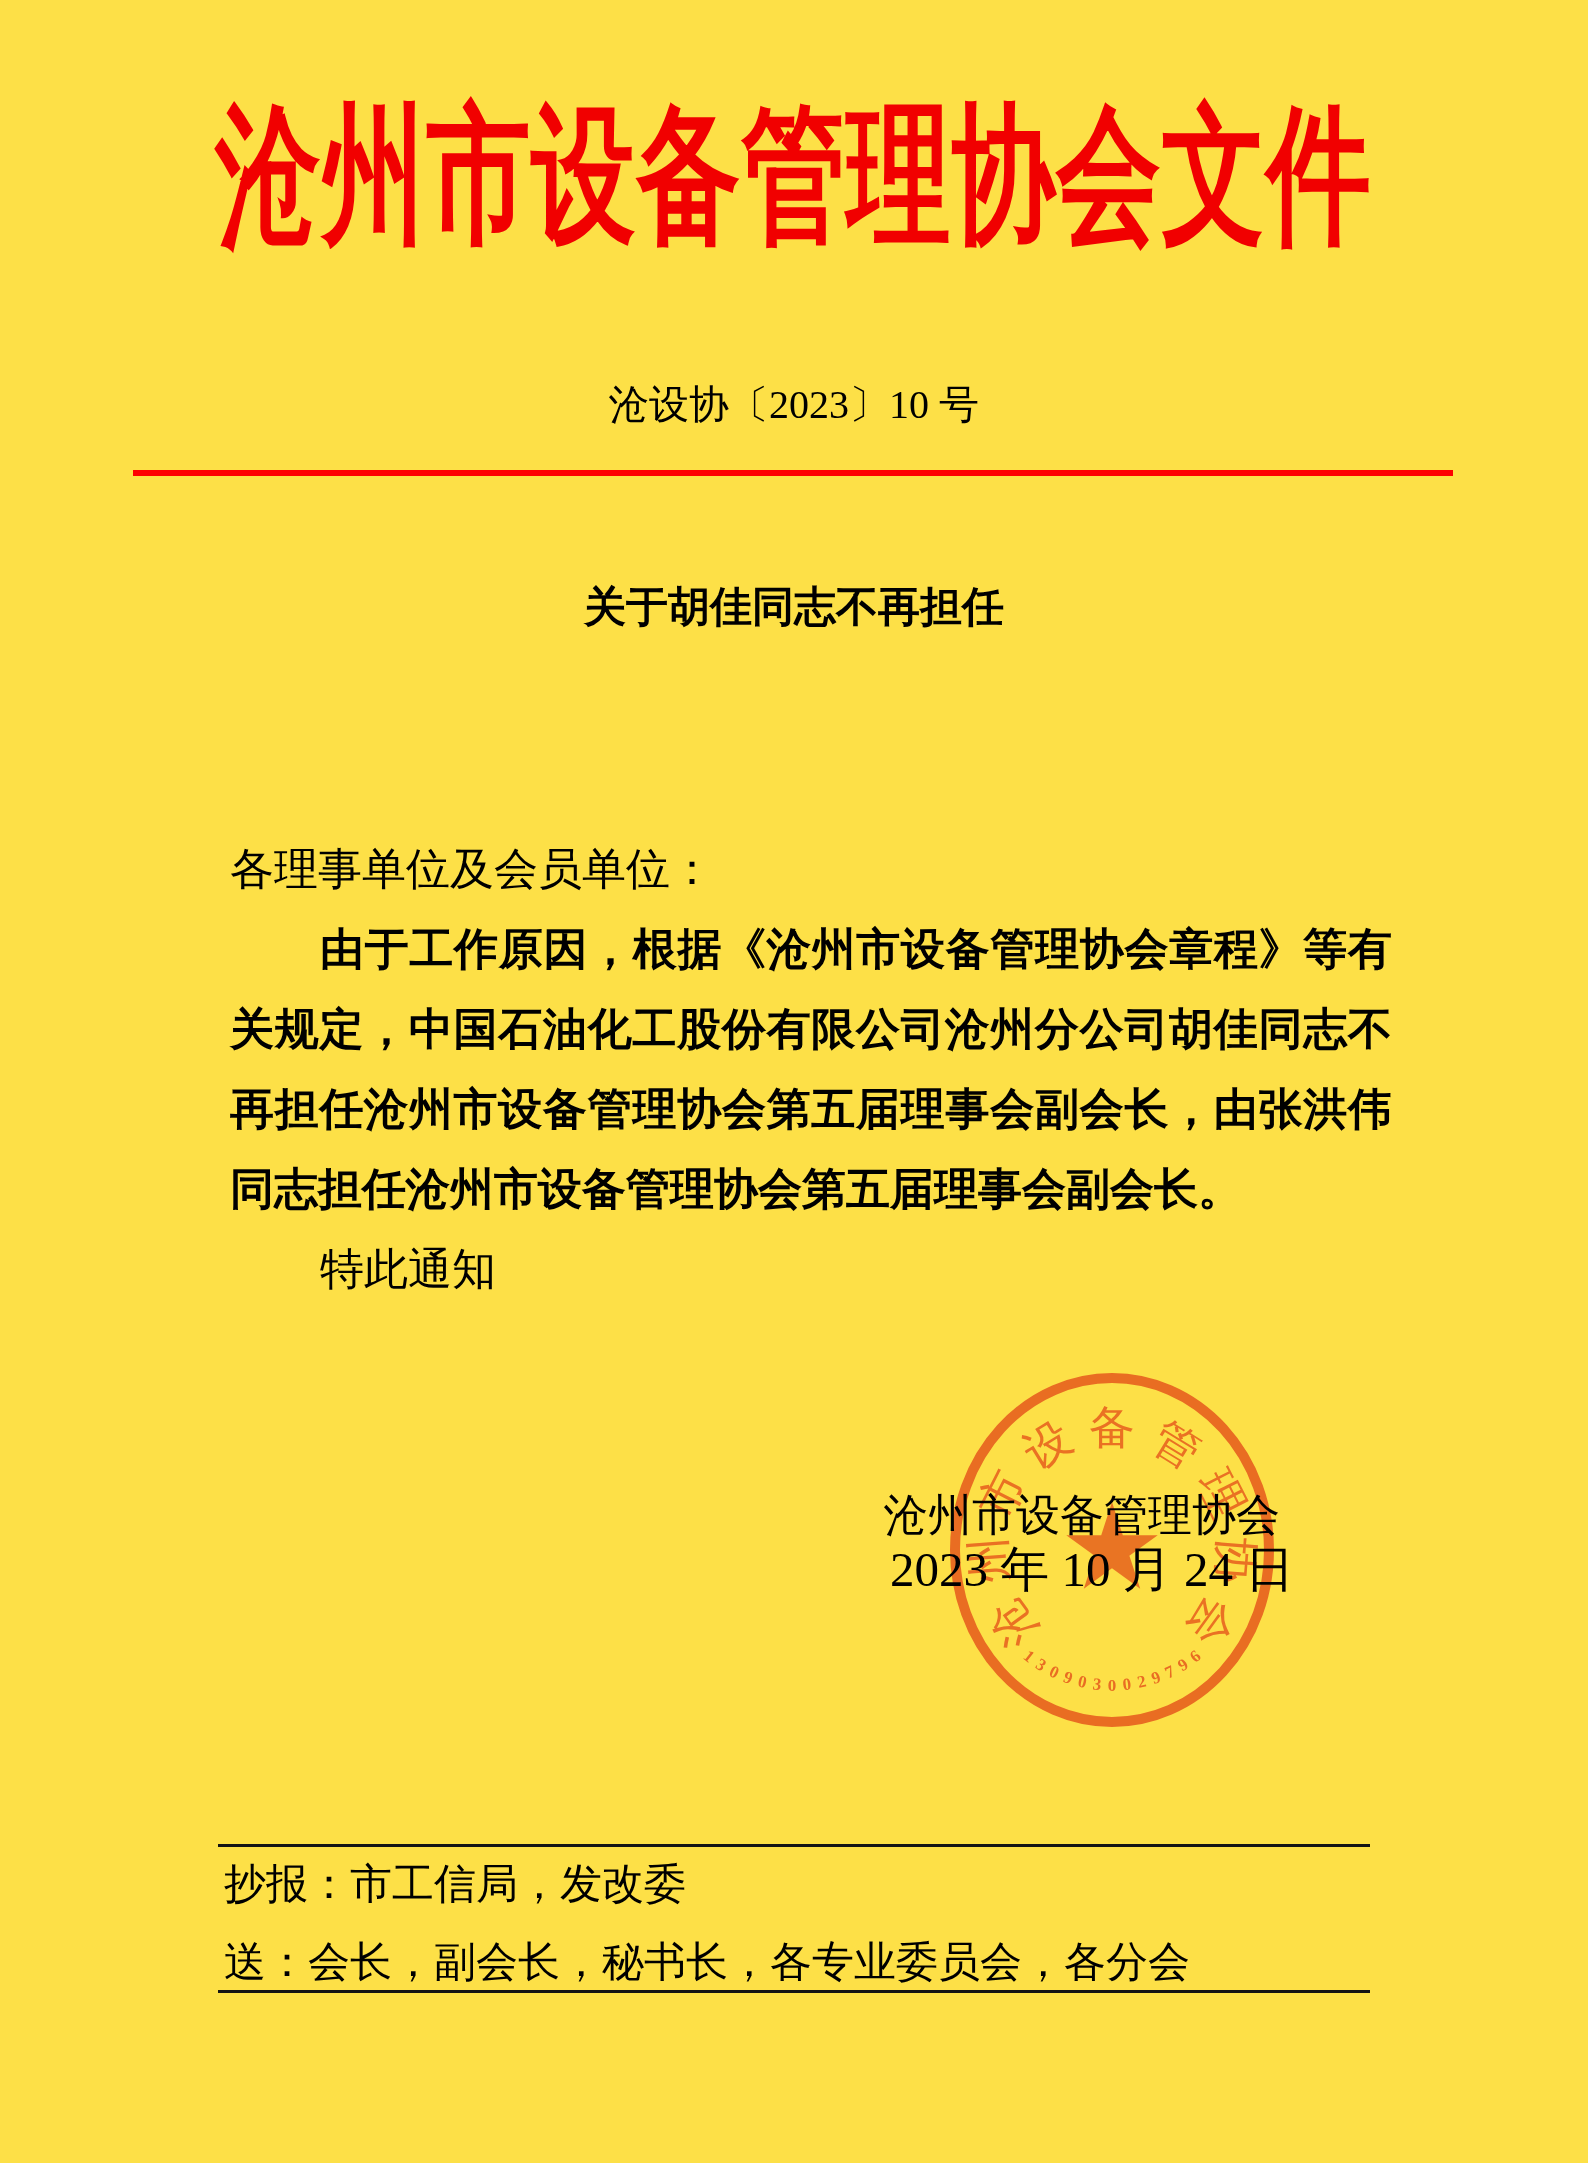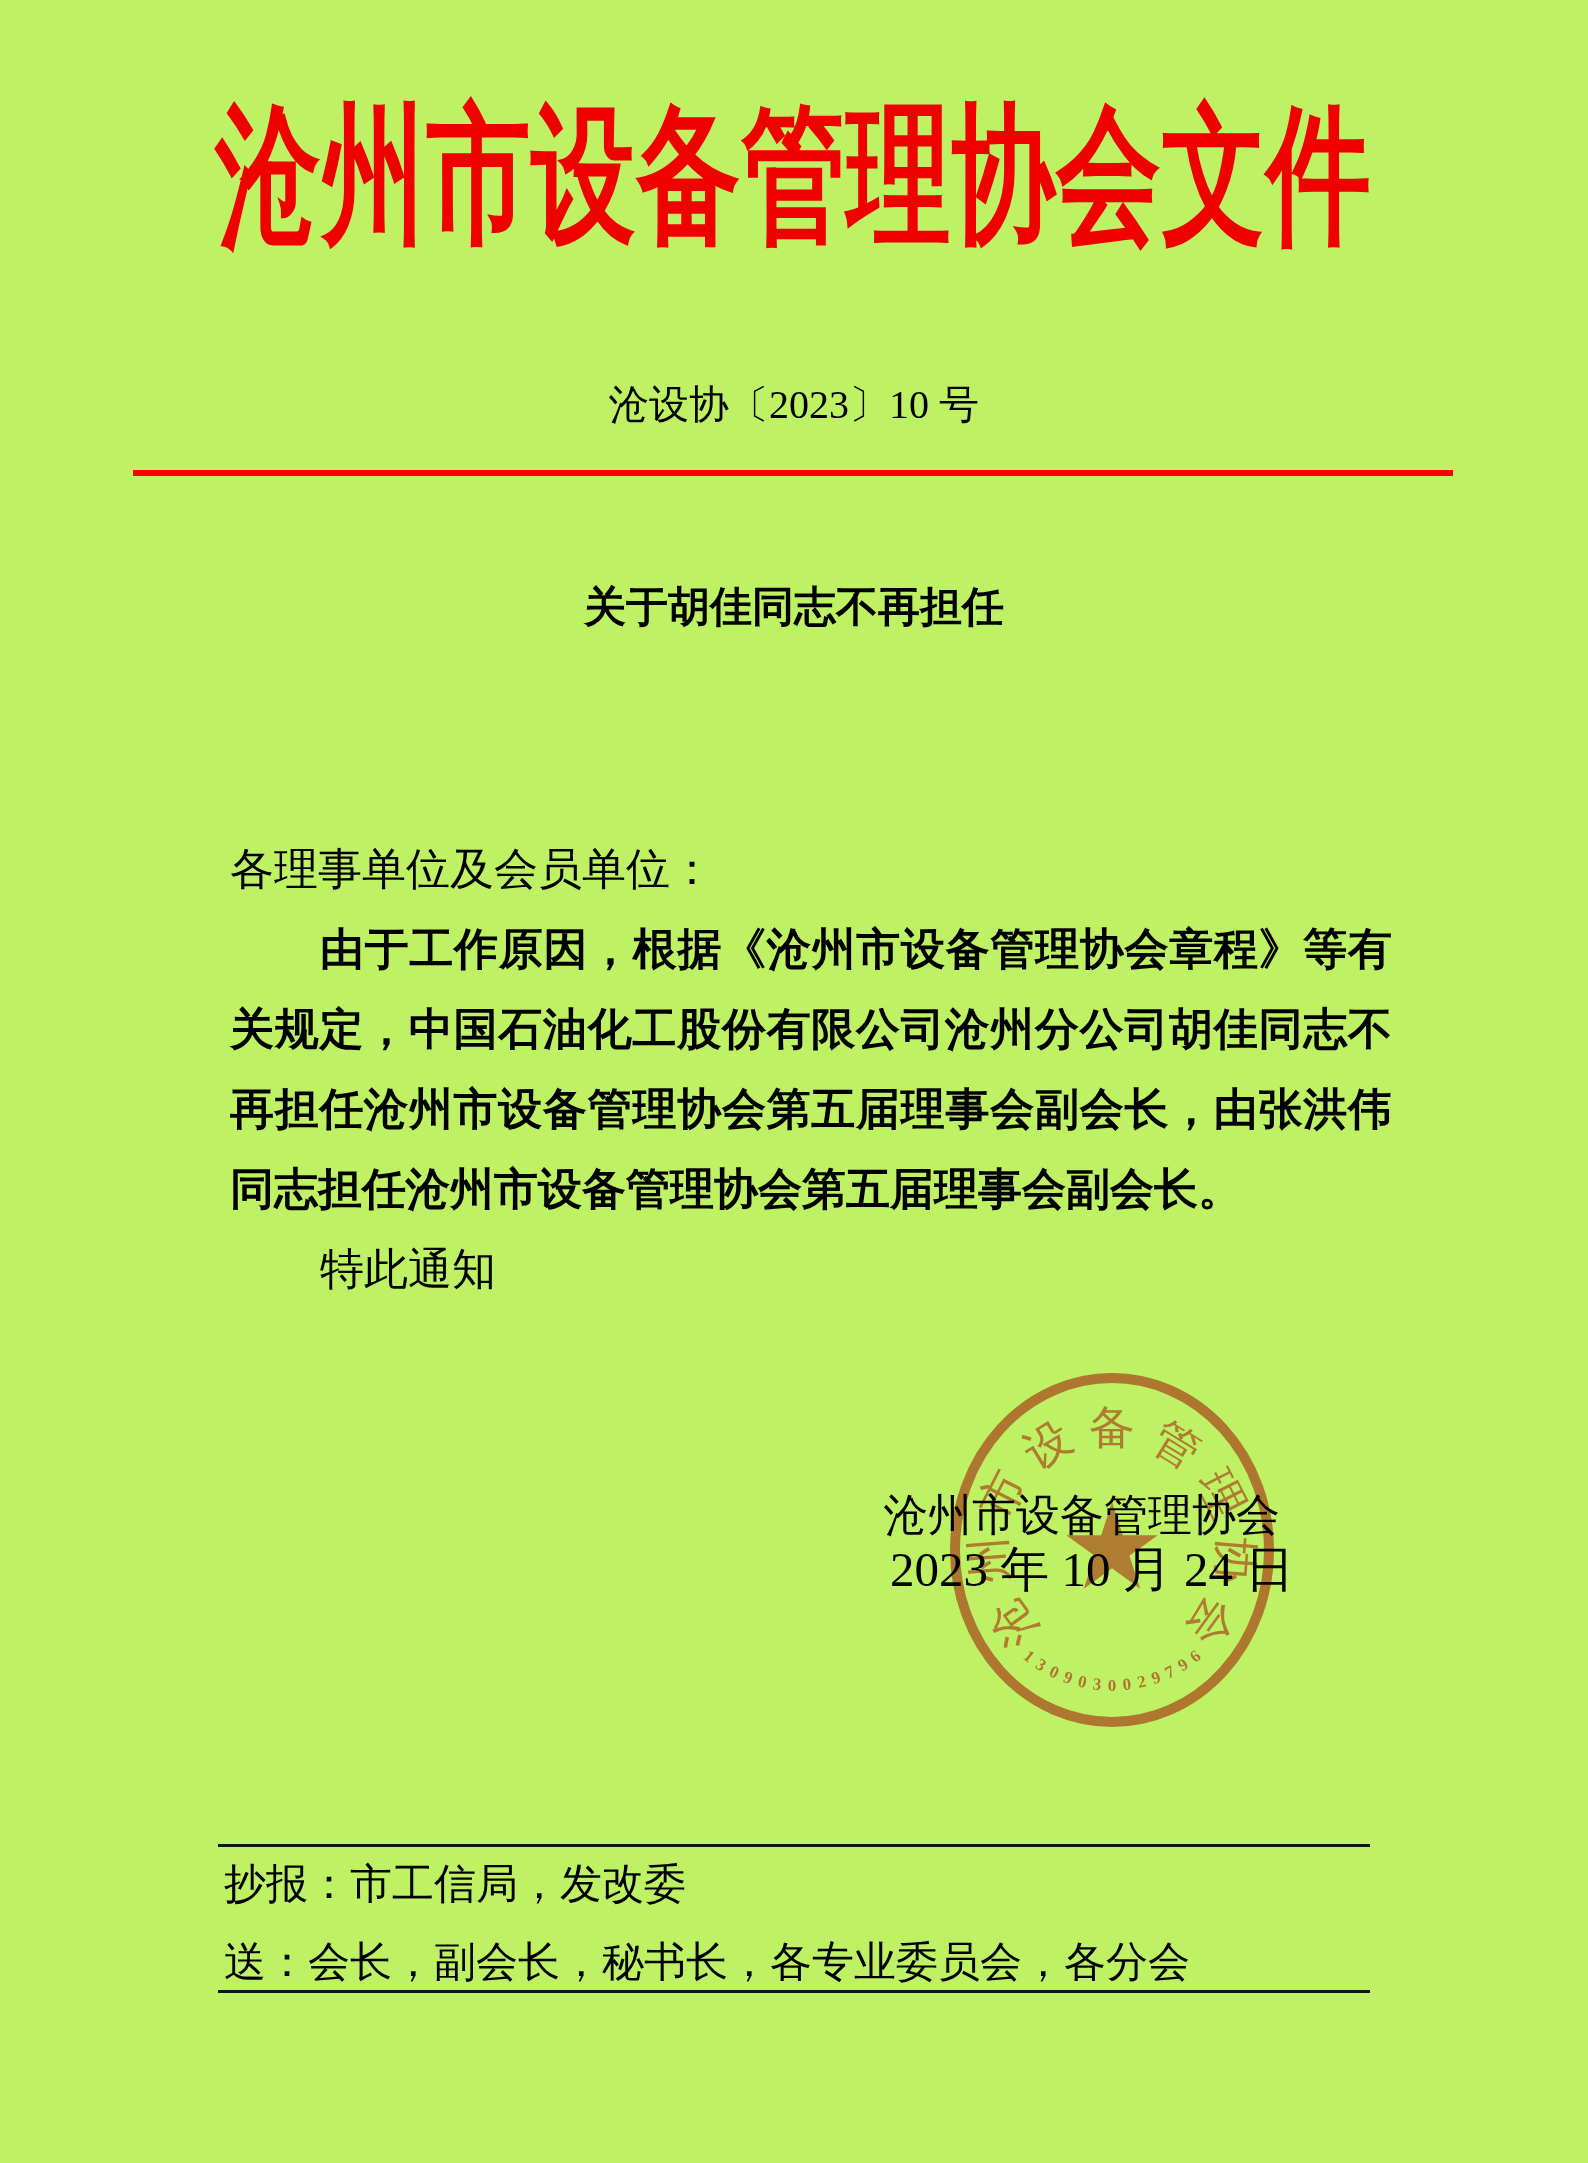--- a/index.html
+++ b/index.html
@@ -1,17 +1,17 @@
 <!DOCTYPE html>
 <html><head>
 <meta charset="utf-8">
 <style>
   html,body { margin:0; padding:0; background:#ffffff; }
   .page {
-    position:relative; width:1588px; height:2163px; background:#bef264;
+    position:relative; width:1588px; height:2163px; background:#fde047;
     font-family:"Liberation Serif", serif; color:#000; overflow:hidden;
   }
   .red-head {
     position:absolute; top:96px; left:0; width:100%;
     text-align:center; font-size:104px; font-weight:bold; line-height:1.05;
     color:#f10000; letter-spacing:1px; white-space:nowrap;
     transform:scaleY(1.45); transform-origin:50% 0;
   }
   .doc-number {
     position:absolute; top:382px; left:0; width:100%;

